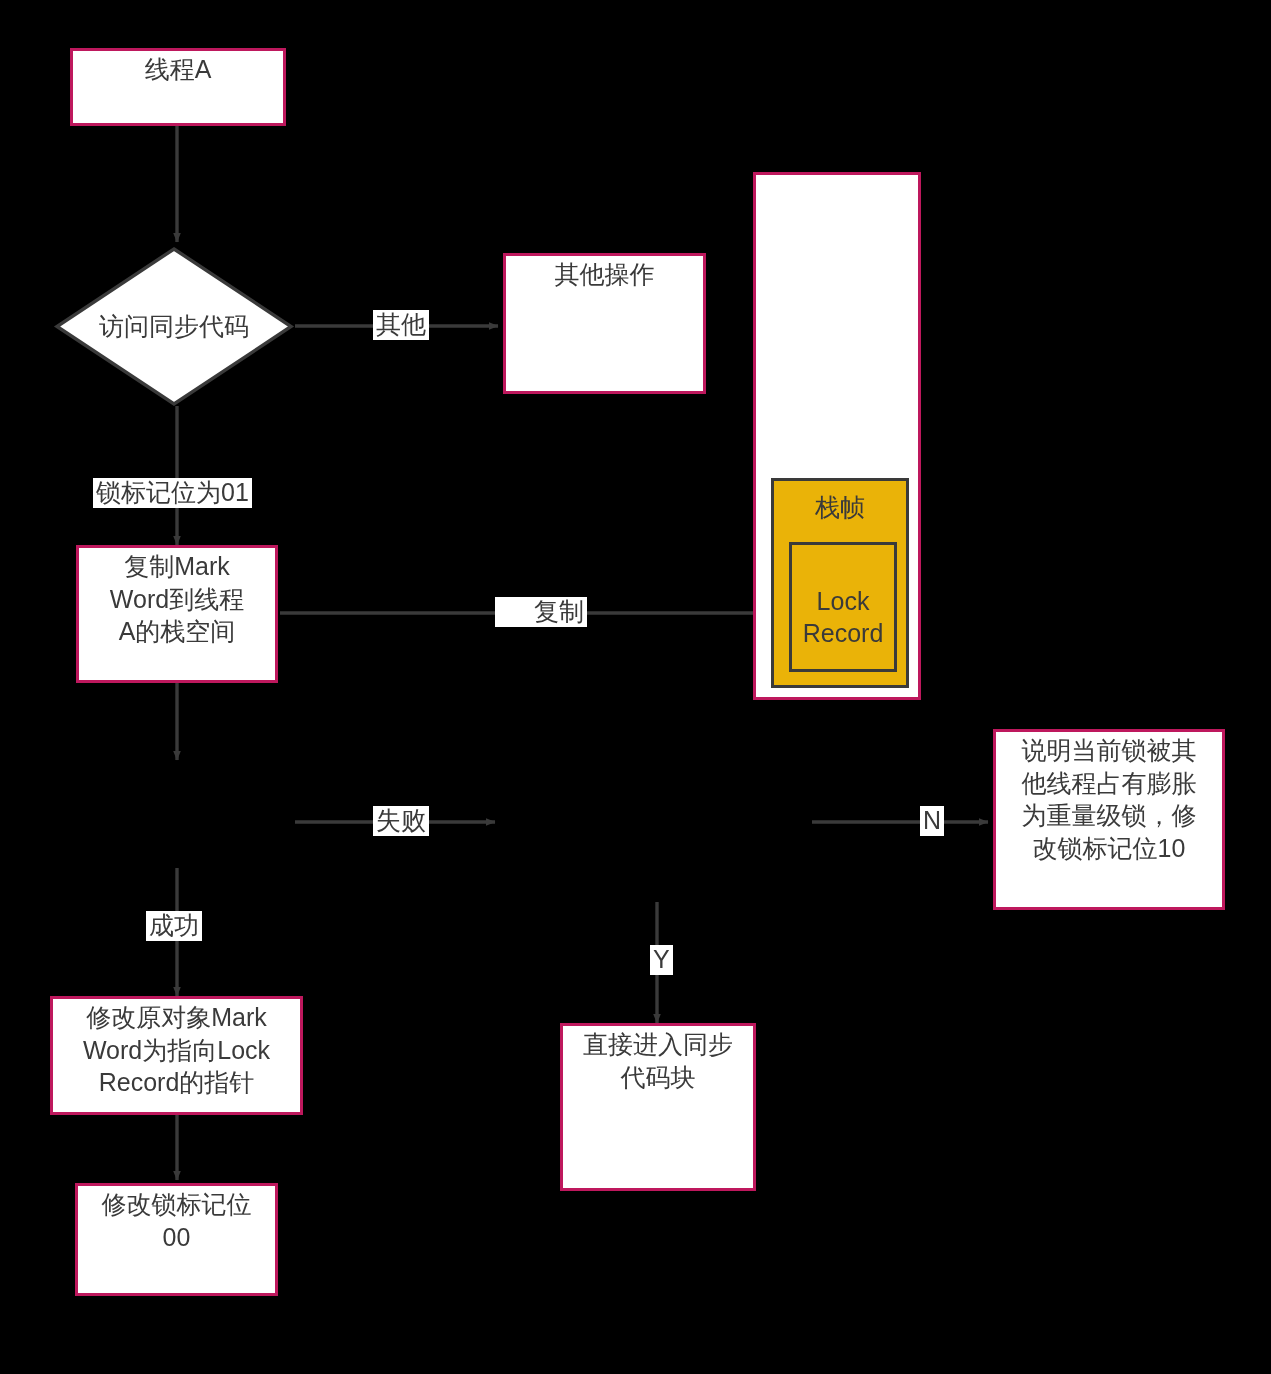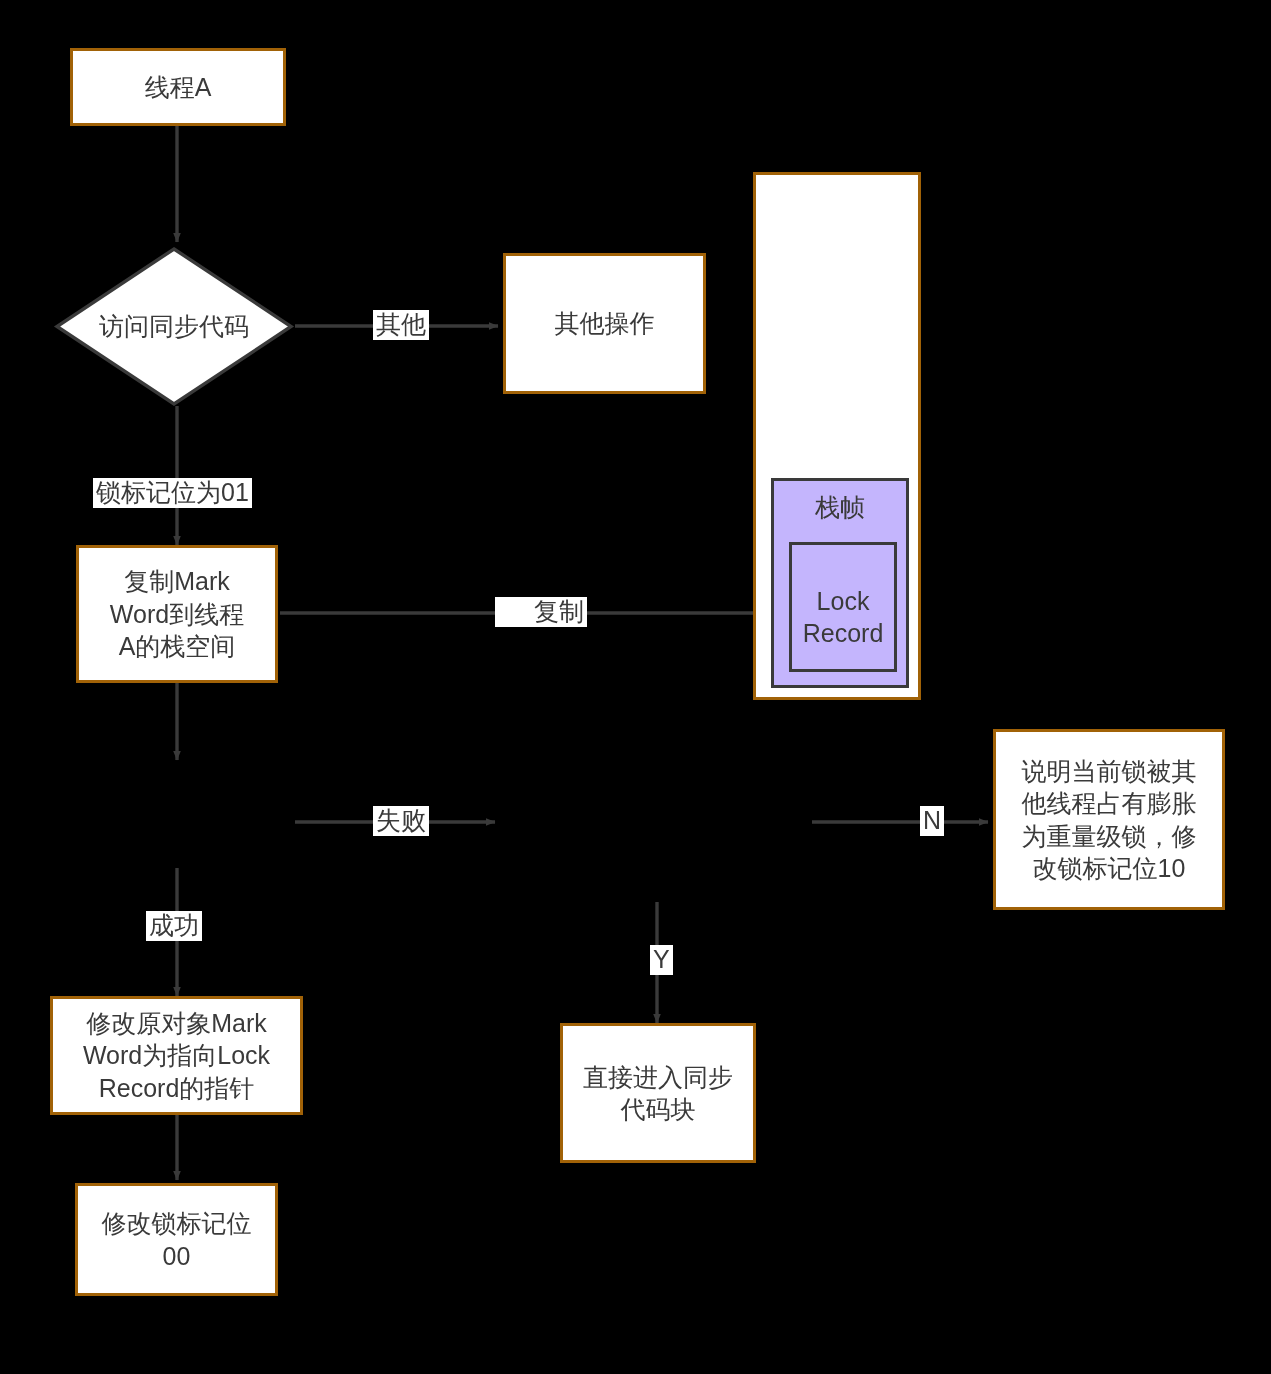--- a/index.html
+++ b/index.html
@@ -12,23 +12,22 @@
     width: 1271px;
     height: 1374px;
     background: #000000;
     overflow: hidden;
     font-family: "Liberation Sans", "DejaVu Sans", sans-serif;
   }
   .node {
     position: absolute;
     box-sizing: border-box;
     background: #ffffff;
-    border: 3px solid #a16207;
+    border: 3px solid #be185d;
     display: flex;
-    align-items: center;
     justify-content: center;
     text-align: center;
     color: #3a3a3a;
     font-size: 25px;
     line-height: 1.30;
     white-space: pre-line;
     padding: 2px 6px;
   }
   .diamond-wrap {
     position: absolute;
@@ -77,21 +76,21 @@
     font-size: 25px;
     line-height: 1.30;
     text-align: center;
     white-space: pre-line;
     width: 100%;
     left: 0;
   }
   .frame-box {
     position: absolute;
     box-sizing: border-box;
-    background: #c4b5fd;
+    background: #eab308;
     border: 3px solid #3a3a3a;
   }
 </style>
 </head>
 <body>
 
 <div id="canvas">
 
   <svg id="edges" viewBox="0 0 1271 1374" xmlns="http://www.w3.org/2000/svg">
     <defs>
@@ -166,21 +165,21 @@
 为重量级锁，修
 改锁标记位10</span>
   </div>
 
   <div class="node" style="left:50px; top:996px; width:253px; height:119px;">
     <span>修改原对象Mark
 Word为指向Lock
 Record的指针</span>
   </div>
 
-  <div class="node" style="left:560px; top:1023px; width:196px; height:140px;">
+  <div class="node" style="left:560px; top:1023px; width:196px; height:168px;">
     <span>直接进入同步
 代码块</span>
   </div>
 
   <div class="node" style="left:75px; top:1183px; width:203px; height:113px;">
     <span>修改锁标记位
 00</span>
   </div>
 
   <div class="edge-label" style="left:373px; top:310px;text-align:right;">其他</div>

